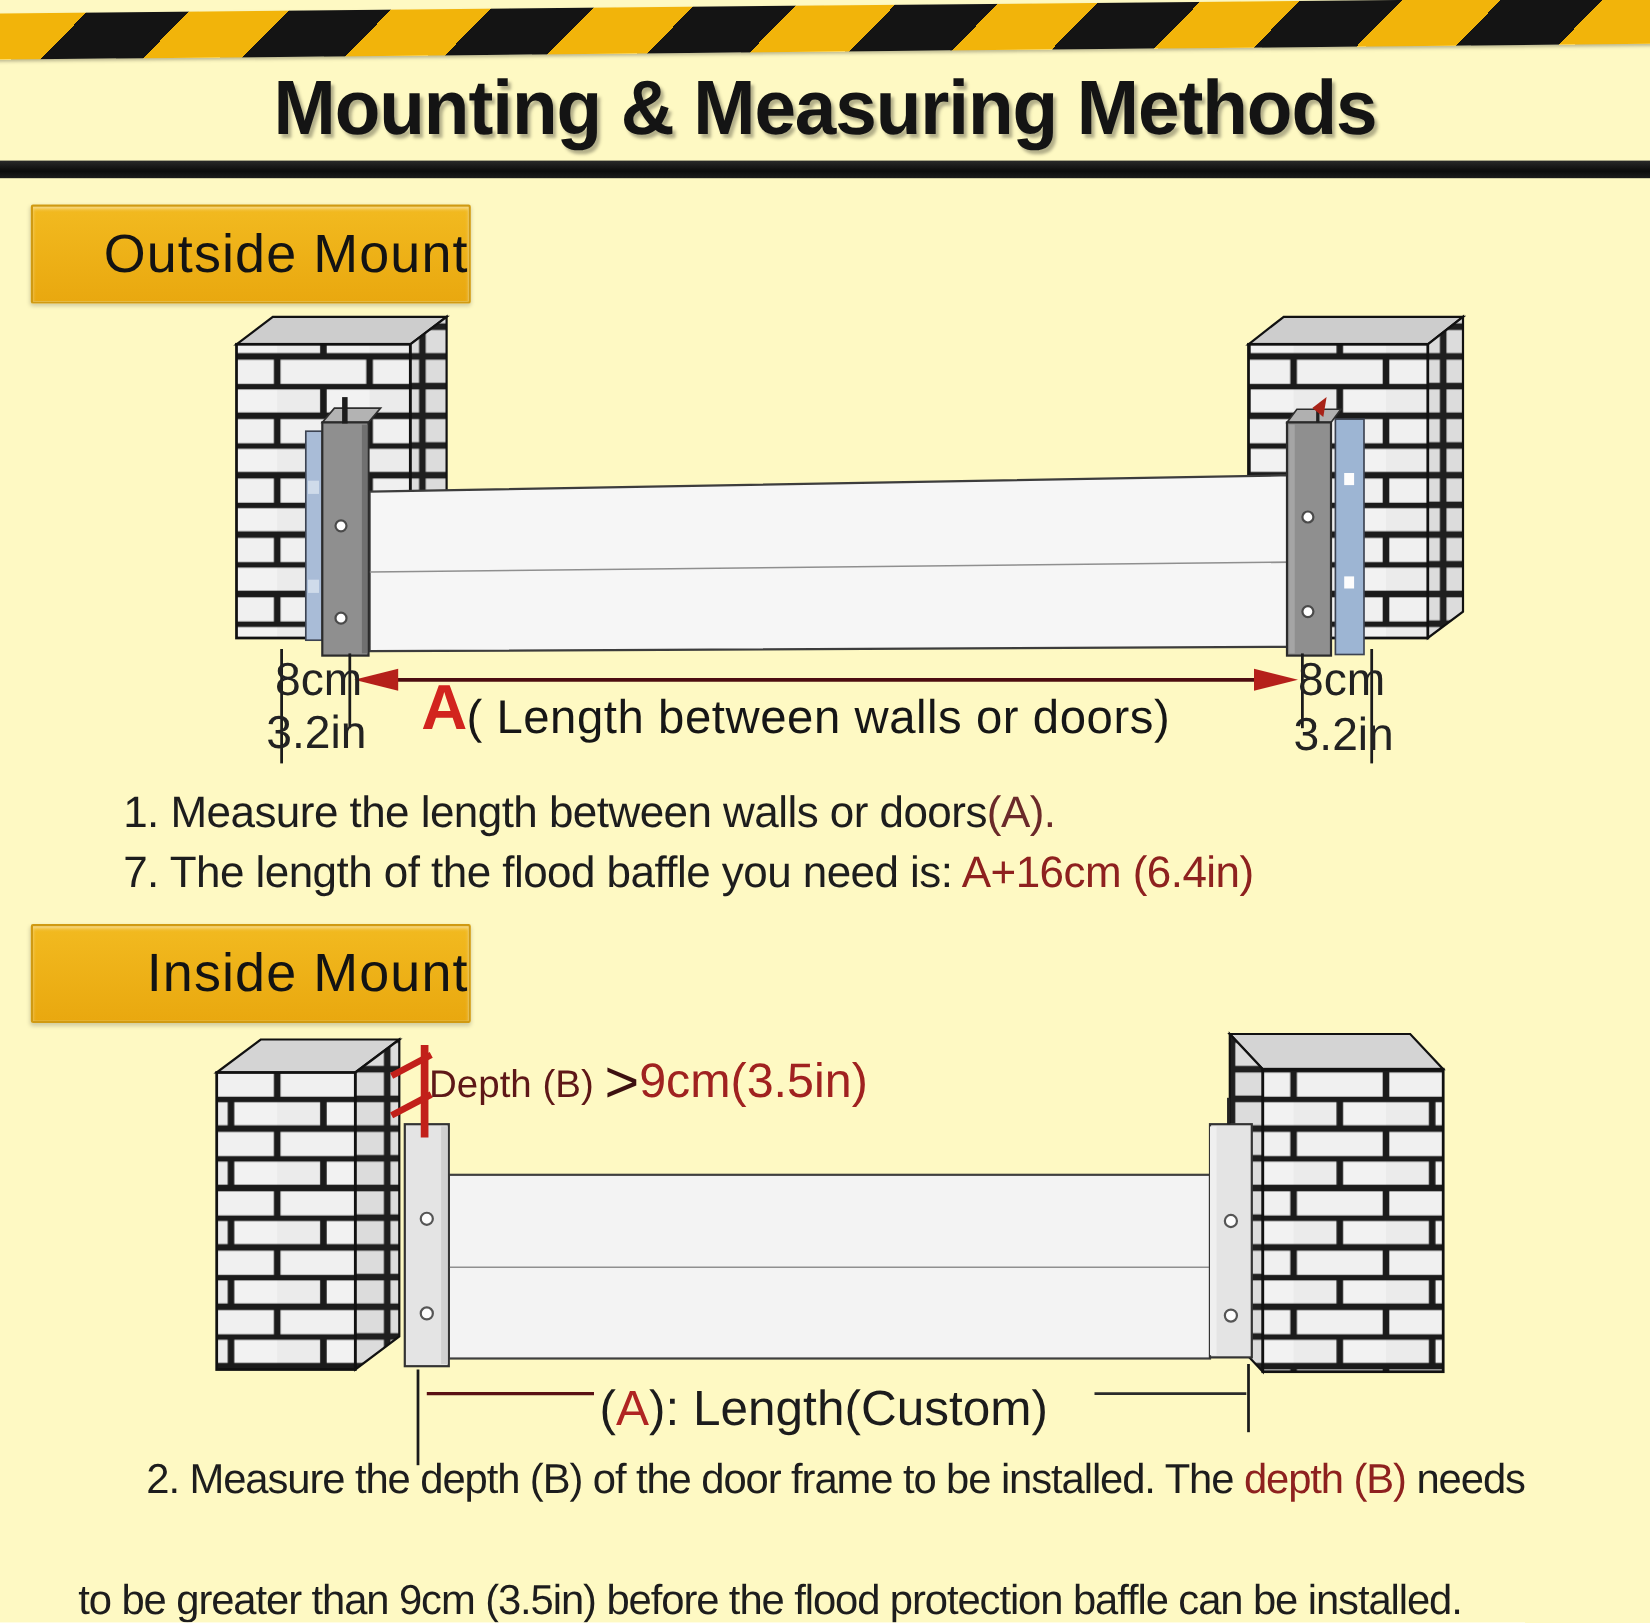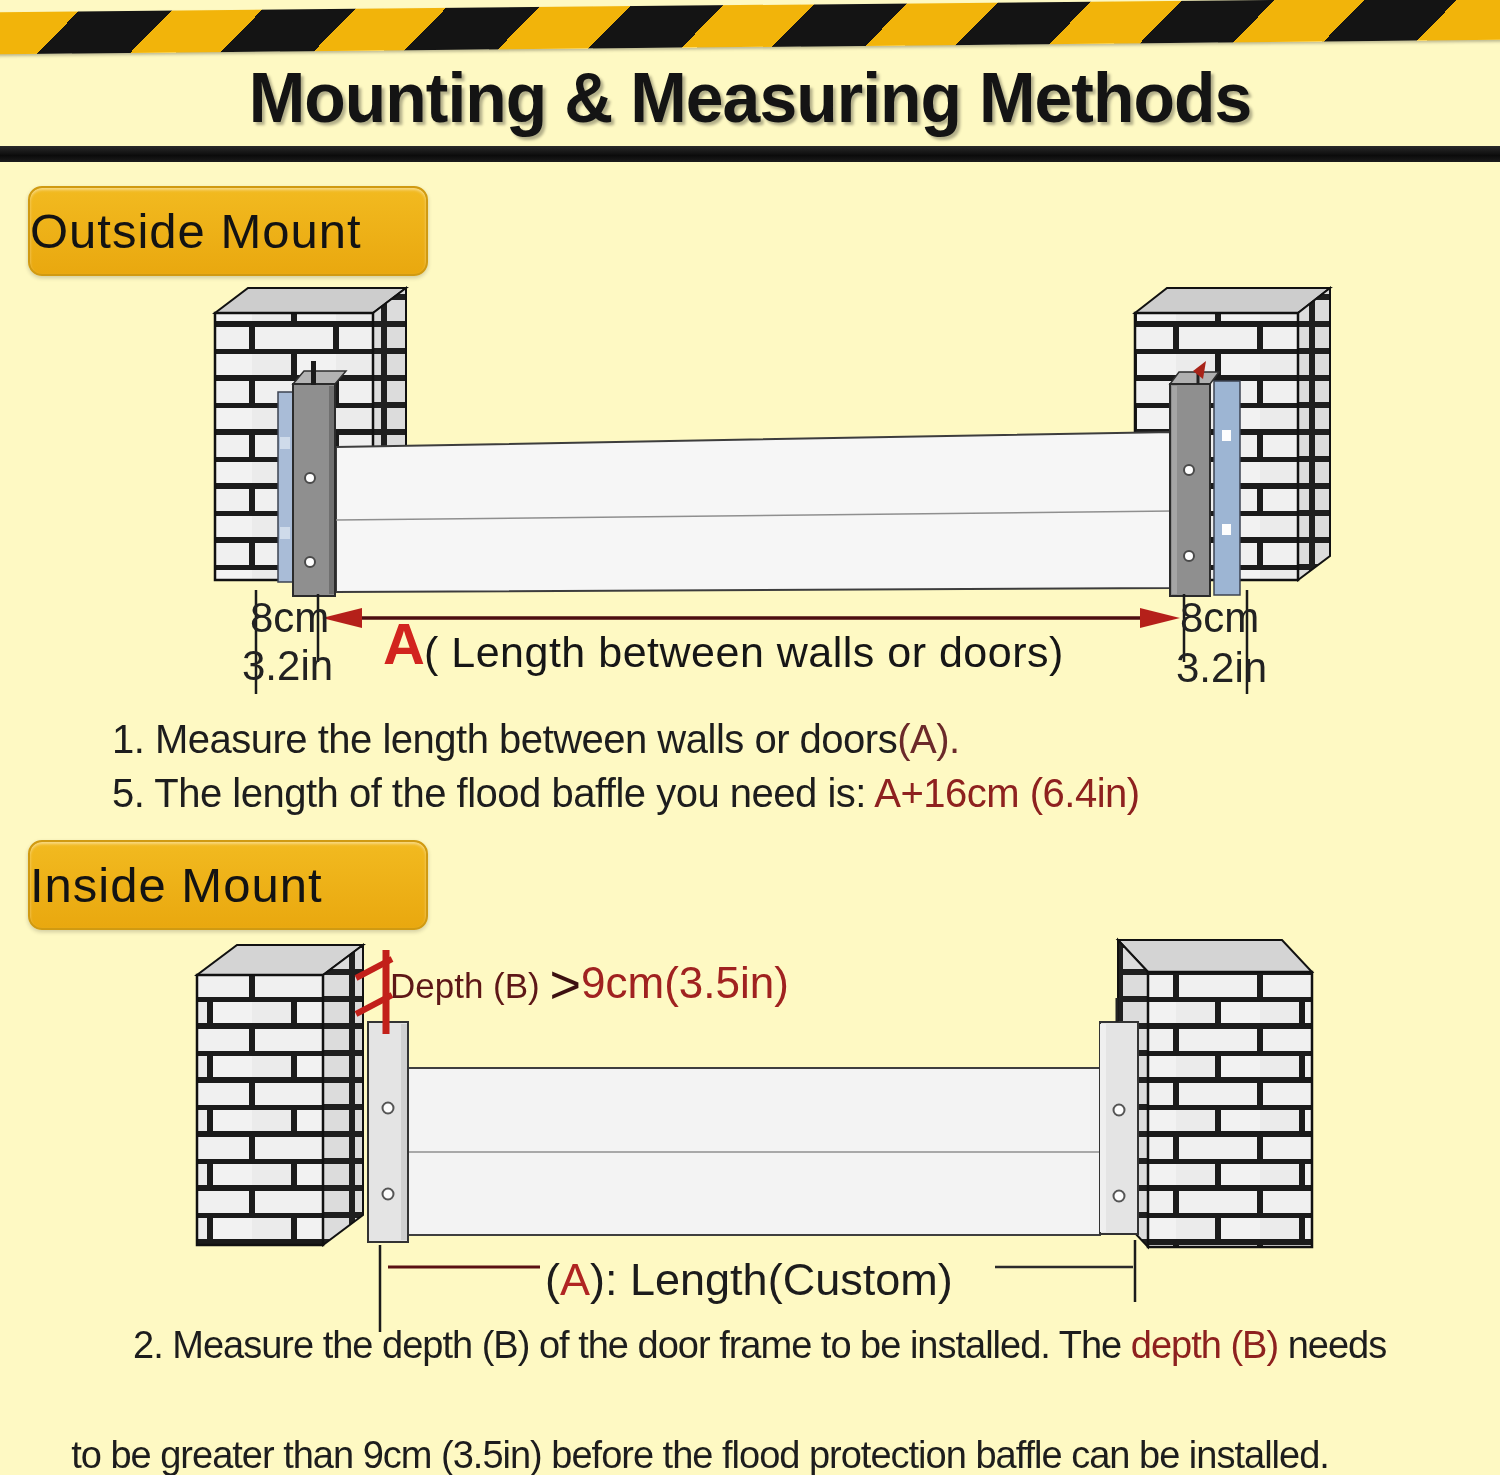--- a/index.html
+++ b/index.html
@@ -18,24 +18,24 @@
     position:absolute;left:0;right:0;top:52px;height:95px;
     text-align:center;font-size:70px;font-weight:700;letter-spacing:-1px;
     color:#141414;transform:scaleX(0.97);line-height:92px;
     text-shadow:3px 3px 3px rgba(0,0,0,.30);
     white-space:nowrap;
   }
   .divider-bar{position:absolute;left:0;right:0;top:146px;height:16px;
     background:linear-gradient(#2a2a2a,#0b0b0b 60%,#1c1c1c);}
   
   .badge{
-    position:absolute;left:28px;width:396px;height:86px;border-radius:14px;
+    position:absolute;left:28px;width:396px;height:86px;border-radius:2px;
     background:linear-gradient(#f2ba20,#e9a80f);
     border:2px solid #d09a12;
-    display:flex;align-items:center;justify-content:flex-start;
+    display:flex;align-items:center;justify-content:flex-end;
     font-size:49px;color:#131313;letter-spacing:1px;
     box-shadow:inset 0 2px 3px rgba(255,255,255,.45),0 2px 4px rgba(0,0,0,.18);
   }
   .badge-outside{top:186px;}
   .badge-inside{top:840px;}
   
   .svg-outside{position:absolute;left:0;top:260px;width:1500px;height:440px;}
   .svg-inside{position:absolute;left:0;top:930px;width:1500px;height:410px;}
   
   .otext{position:absolute;line-height:1.05;white-space:nowrap;}
@@ -147,21 +147,21 @@
   </svg>
 
   <div class="otext dim dim-l-cm">8cm</div>
   <div class="otext dim dim-l-in">3.2in</div>
   <div class="otext dim dim-r-cm">8cm</div>
   <div class="otext dim dim-r-in">3.2in</div>
   <div class="otext arrow-a">A</div>
   <div class="otext arrow-label">( Length between walls or doors)</div>
 
   <div class="otext instr instr-o1"><span>1. Measure the length between walls or doors</span><span class="hl-maroon">(A).</span></div>
-  <div class="otext instr instr-o2"><span>5. The length of the flood baffle you need is: </span><span class="hl-red">A+16cm (6.4in)</span></div>
+  <div class="otext instr instr-o2"><span>7. The length of the flood baffle you need is: </span><span class="hl-red">A+16cm (6.4in)</span></div>
 
   <div class="badge badge-inside">
     <span>Inside Mount</span>
   </div>
 
   <svg class="svg-inside" viewBox="0 930 1500 410">
     <g>
       <polygon points="197,975 323,975 363,945 237,945" fill="#d4d4d4" stroke="#111" stroke-width="2"></polygon>
       <polygon points="323,975 363,945 363,1215 323,1245" fill="url(#side-bricks)" stroke="#111" stroke-width="2"></polygon>
       <rect x="197" y="975" width="126" height="270" fill="url(#bricks)" stroke="#111" stroke-width="2.5"></rect>

